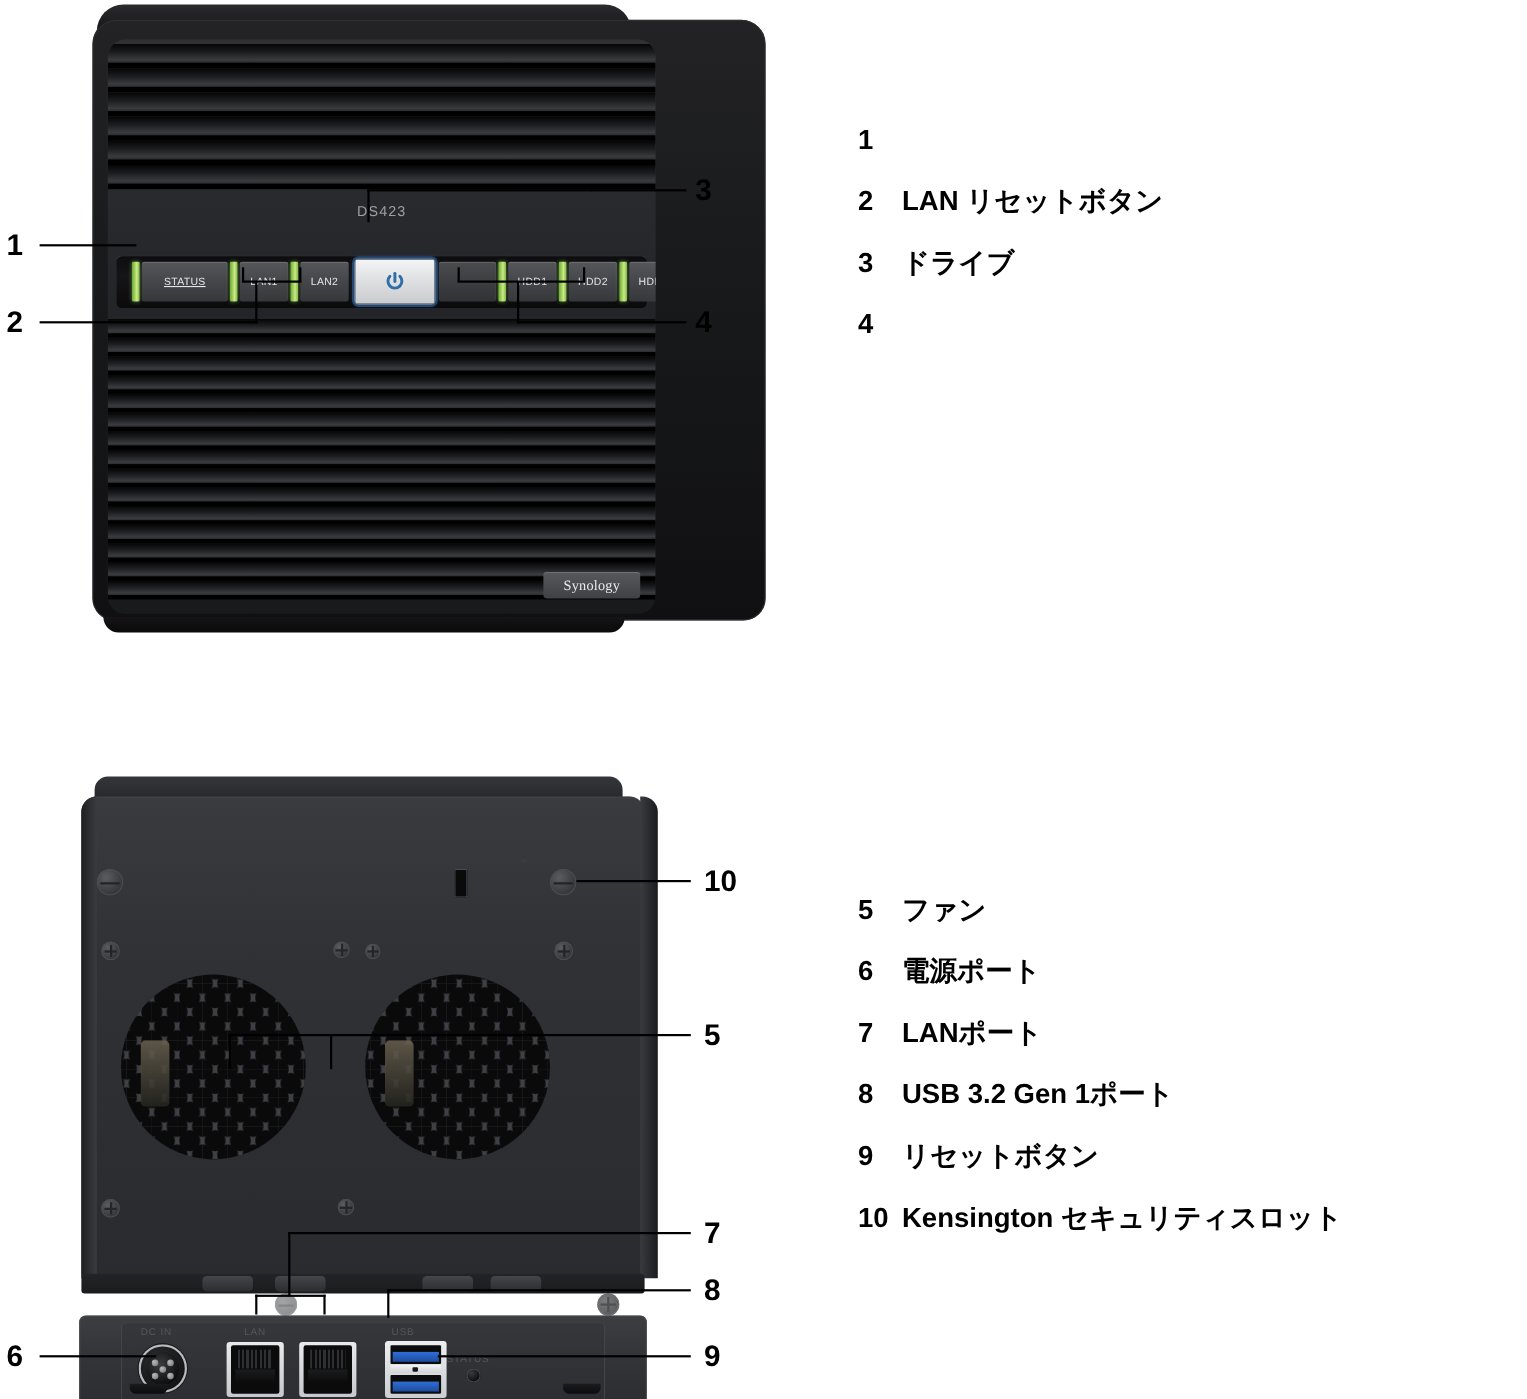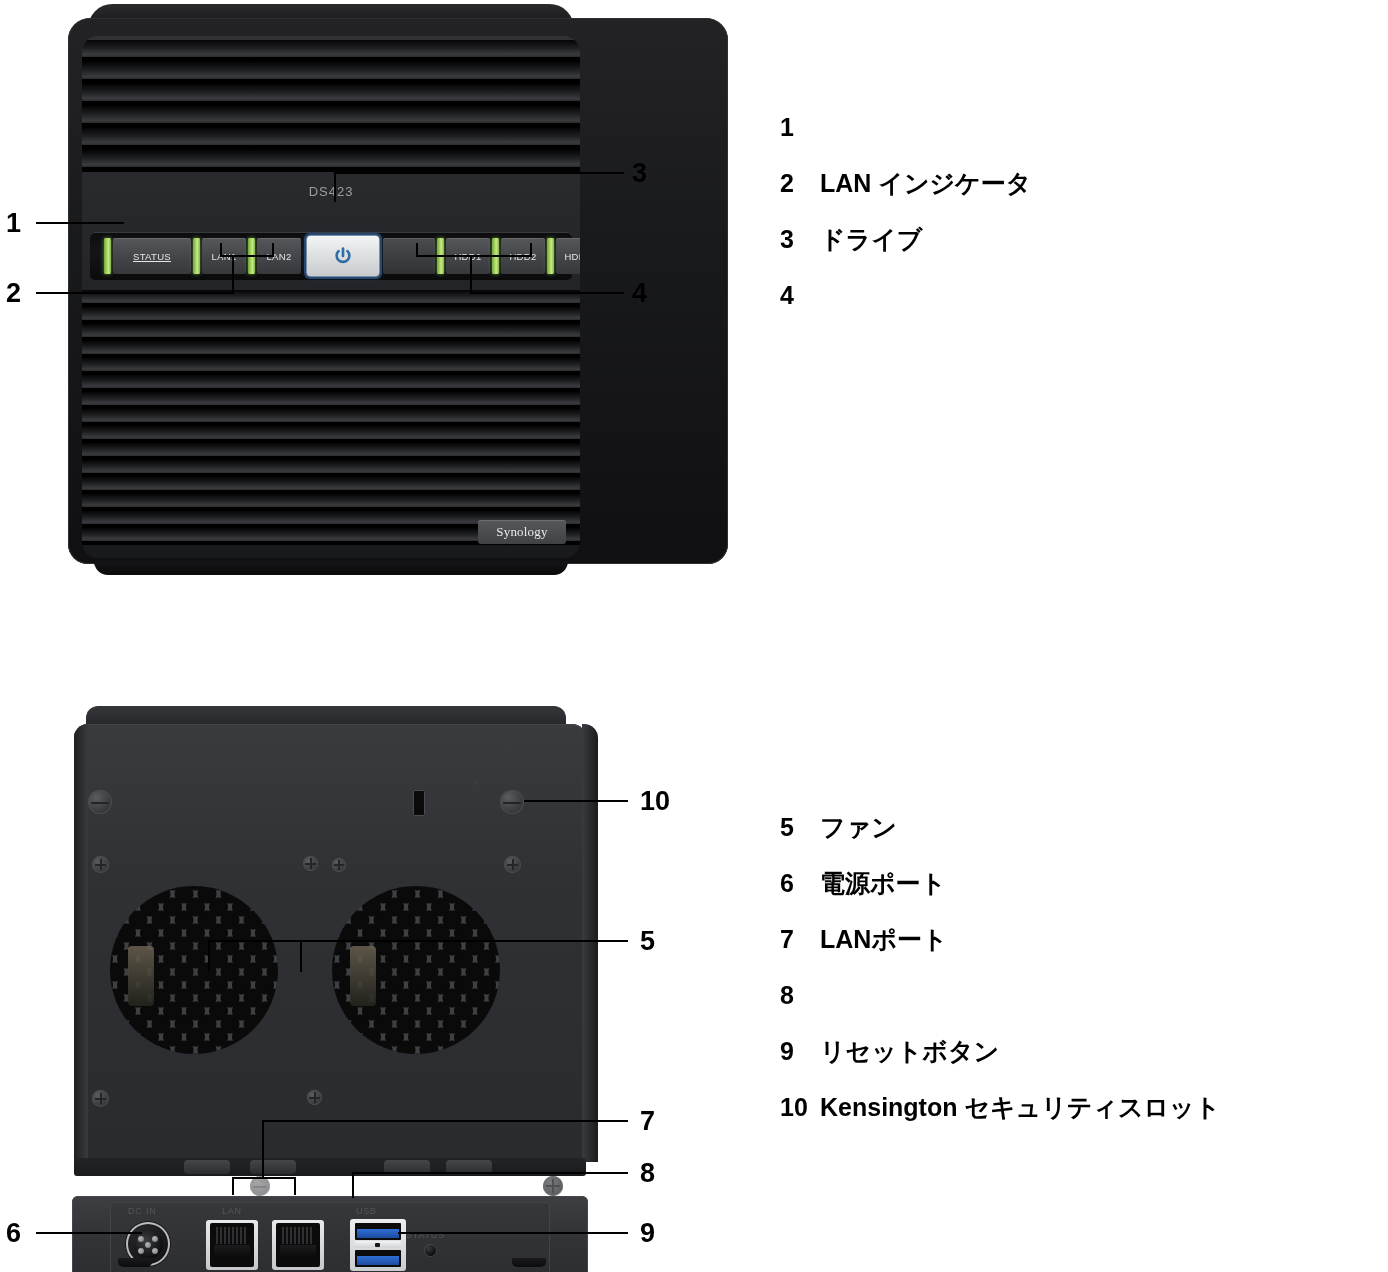--- a/index.html
+++ b/index.html
@@ -21,24 +21,24 @@
   .legend-num{width:40px;flex:0 0 auto;font-size:25px;font-weight:bold;
               text-align:left;line-height:30px;}
   .legend-txt{font-size:25px;font-weight:bold;line-height:30px;white-space:nowrap;}
 
   
   .front{position:absolute;left:64px;top:4px;width:530px;height:565px;}
 
   .front-top-cap{position:absolute;left:24px;top:0;width:486px;height:30px;
       background:linear-gradient(180deg,#2b2b2d 0%,#1b1b1d 60%,#121214 100%);
       border-radius:26px 26px 6px 6px;}
-  .front-shell{position:absolute;left:4px;top:14px;width:612px;height:546px;
+  .front-shell{position:absolute;left:20px;top:14px;width:612px;height:546px;
       background:linear-gradient(180deg,#232325 0%,#191a1c 40%,#101012 100%);
       border-radius:22px 22px 20px 20px;
-      box-shadow:inset 0 0 0 1px #2e2f31;padding-left:48px;}
+      box-shadow:inset 0 0 0 1px #2e2f31;}
   .front-face{position:absolute;left:14px;top:18px;width:498px;height:522px;
       border-radius:16px;overflow:hidden;
       background:linear-gradient(180deg,#303134 0%,#232427 50%,#191a1c 100%);}
 
   
   .vents-upper{position:absolute;left:0;top:0;width:498px;height:146px;}
   .vent{position:absolute;left:0;width:498px;
         background:linear-gradient(180deg,#050506 0%,#1d1e20 45%,#3a3b3e 85%,#2a2b2d 100%);}
   .vent-gap{position:absolute;left:0;width:498px;background:#000;}
 
@@ -387,21 +387,21 @@
 
   <div class="cnum" style="left:6px;top:1218px;">6</div>
   <div class="lead h" style="left:36px;top:1232px;width:106px;"></div>
 
   <div class="legend" style="left:780px;top:112px;" id="legendTop">
       <div class="legend-row">
         <div class="legend-num">1</div>
       </div>
       <div class="legend-row">
         <div class="legend-num">2</div>
-        <div class="legend-txt">LAN インジケータ</div>
+        <div class="legend-txt">LAN リセットボタン</div>
       </div>
       <div class="legend-row">
         <div class="legend-num">3</div>
         <div class="legend-txt">ドライブ</div>
       </div>
       <div class="legend-row">
         <div class="legend-num">4</div>
       </div>
     </div>
 
@@ -413,20 +413,21 @@
       <div class="legend-row">
         <div class="legend-num">6</div>
         <div class="legend-txt">電源ポート</div>
       </div>
       <div class="legend-row">
         <div class="legend-num">7</div>
         <div class="legend-txt">LANポート</div>
       </div>
       <div class="legend-row">
         <div class="legend-num">8</div>
+        <div class="legend-txt">USB 3.2 Gen 1ポート</div>
       </div>
       <div class="legend-row">
         <div class="legend-num">9</div>
         <div class="legend-txt">リセットボタン</div>
       </div>
       <div class="legend-row">
         <div class="legend-num">10</div>
         <div class="legend-txt">Kensington セキュリティスロット</div>
       </div>
     </div>

